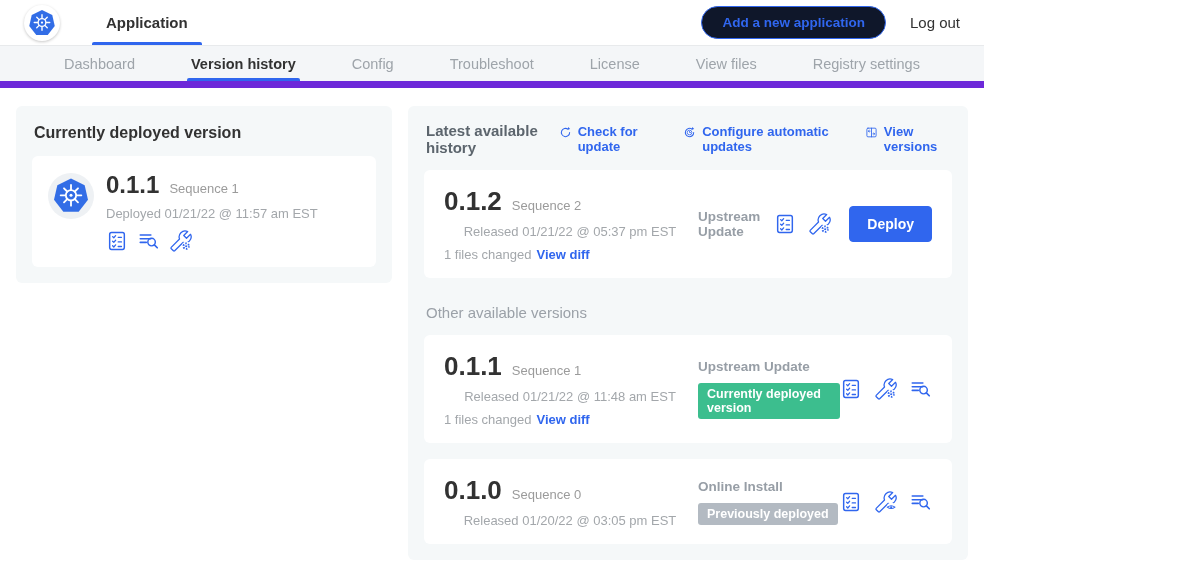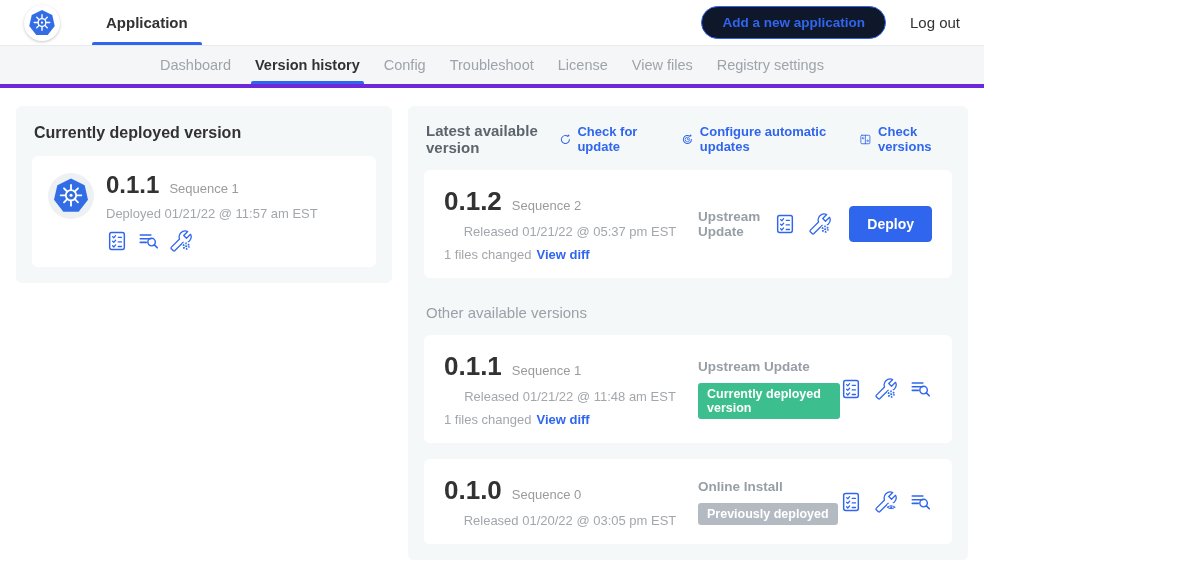--- a/index.html
+++ b/index.html
@@ -17,22 +17,22 @@
   .hdr-tab { position:relative; display:flex; align-items:center; padding:0 16px; font-size:15px;
              font-weight:bold; color:#323232; cursor:pointer; }
   .hdr-tab.active::after { content:""; position:absolute; left:2px; right:2px; bottom:0; height:3px;
              background:#3066ee; border-radius:2px 2px 0 0; }
   .hdr-right { margin-left:auto; display:flex; align-items:center; gap:24px; }
   .pill-btn { border:1px solid #3066ee; color:#3066ee; background:#0f172a; border-radius:18px;
               padding:8px 20px; font-size:13.5px; font-weight:bold; cursor:pointer; }
   .logout { font-size:15px; color:#323232; cursor:pointer; }
 
   
-  .subnav { height:42px; background:#f4f6f8; border-bottom:4px solid #6d28d9;
-            display:flex; align-items:stretch; justify-content:center; gap:24px; }
+  .subnav { height:42px; background:#f4f6f8; border-bottom:7px solid #6d28d9;
+            display:flex; align-items:stretch; justify-content:center; gap:56px; }
   .subnav-tab { position:relative; display:flex; align-items:center; font-size:14.5px; color:#9ea4aa; cursor:pointer; }
   .subnav-tab.active { color:#323232; font-weight:600; }
   .subnav-tab.active::after { content:""; position:absolute; left:-4px; right:-4px; bottom:0; height:3px;
             background:#3066ee; border-radius:2px 2px 0 0; }
 
   
   .main { display:flex; align-items:flex-start; gap:16px; padding:18px 16px; }
   .panel { background:#f5f8f9; border-radius:6px; }
   .left-panel { width:376px; padding:16px; }
   .left-panel h2 { font-size:16px; font-weight:bold; color:#323232; margin:2px 2px 14px; }
@@ -48,21 +48,21 @@
   .muted-line { font-size:13px; color:#a3a7ab; margin-top:7px;text-align:center; }
   .icon-row { display:flex; align-items:center; gap:10px; margin-top:9px; }
   .icon { width:22px; height:22px; color:#3066ee; cursor:pointer; display:inline-block; }
   .icon svg { width:100%; height:100%; display:block; }
 
   
   .right-panel { flex:1; padding:16px; }
   .rp-header { display:flex; align-items:center; margin:0 2px 14px; }
   .rp-title { font-size:15px; font-weight:600; color:#5c656d; }
   .rp-actions { margin-left:auto; display:flex; align-items:center; gap:24px; }
-  .rp-action { display:flex; align-items:center; gap:6px; color:#3066ee; font-size:13px; font-weight:bold; cursor:pointer; }
+  .rp-action { display:flex; align-items:flex-start; gap:6px; color:#3066ee; font-size:13px; font-weight:bold; cursor:pointer; }
   .rp-action .icon { width:17px; height:17px; cursor:pointer; }
 
   .ver-card { padding:16px 20px; display:flex; align-items:center; }
   .ver-card + .ver-card { margin-top:16px; }
   .vc-left { flex:0 0 252px; }
   .vc-left .ver-line { display:flex; align-items:baseline; gap:10px; }
   .ver-xl { font-size:26px; font-weight:bold; color:#323232; }
   .files-line { font-size:13px; color:#a3a7ab; margin-top:8px; }
   .view-diff { color:#3066ee; font-weight:bold; margin-left:5px; cursor:pointer;margin-top:16px; }
   .vc-mid { flex:1; padding-left:2px; }
@@ -216,21 +216,21 @@
                   <use href="#sym-wrench-gear"></use>
                 </svg>
               </span>
           </div>
         </div>
       </div>
     </aside>
 
     <section class="panel right-panel">
       <div class="rp-header">
-        <span class="rp-title">Latest available version</span>
+        <span class="rp-title">Latest available history</span>
         <div class="rp-actions">
           <span class="rp-action">
             <span class="icon">
                 <svg>
                   <use href="#sym-refresh"></use>
                 </svg>
               </span>
             <span>Check for update</span>
           </span>
           <span class="rp-action">
@@ -240,21 +240,21 @@
                 </svg>
               </span>
             <span>Configure automatic updates</span>
           </span>
           <span class="rp-action">
             <span class="icon">
                 <svg>
                   <use href="#sym-diff"></use>
                 </svg>
               </span>
-            <span>Check versions</span>
+            <span>View versions</span>
           </span>
         </div>
       </div>
 
       <div class="card ver-card">
         <div class="vc-left">
           <div class="ver-line">
             <span class="ver-xl">0.1.2</span>
             <span class="seq">Sequence 2</span>
           </div>

